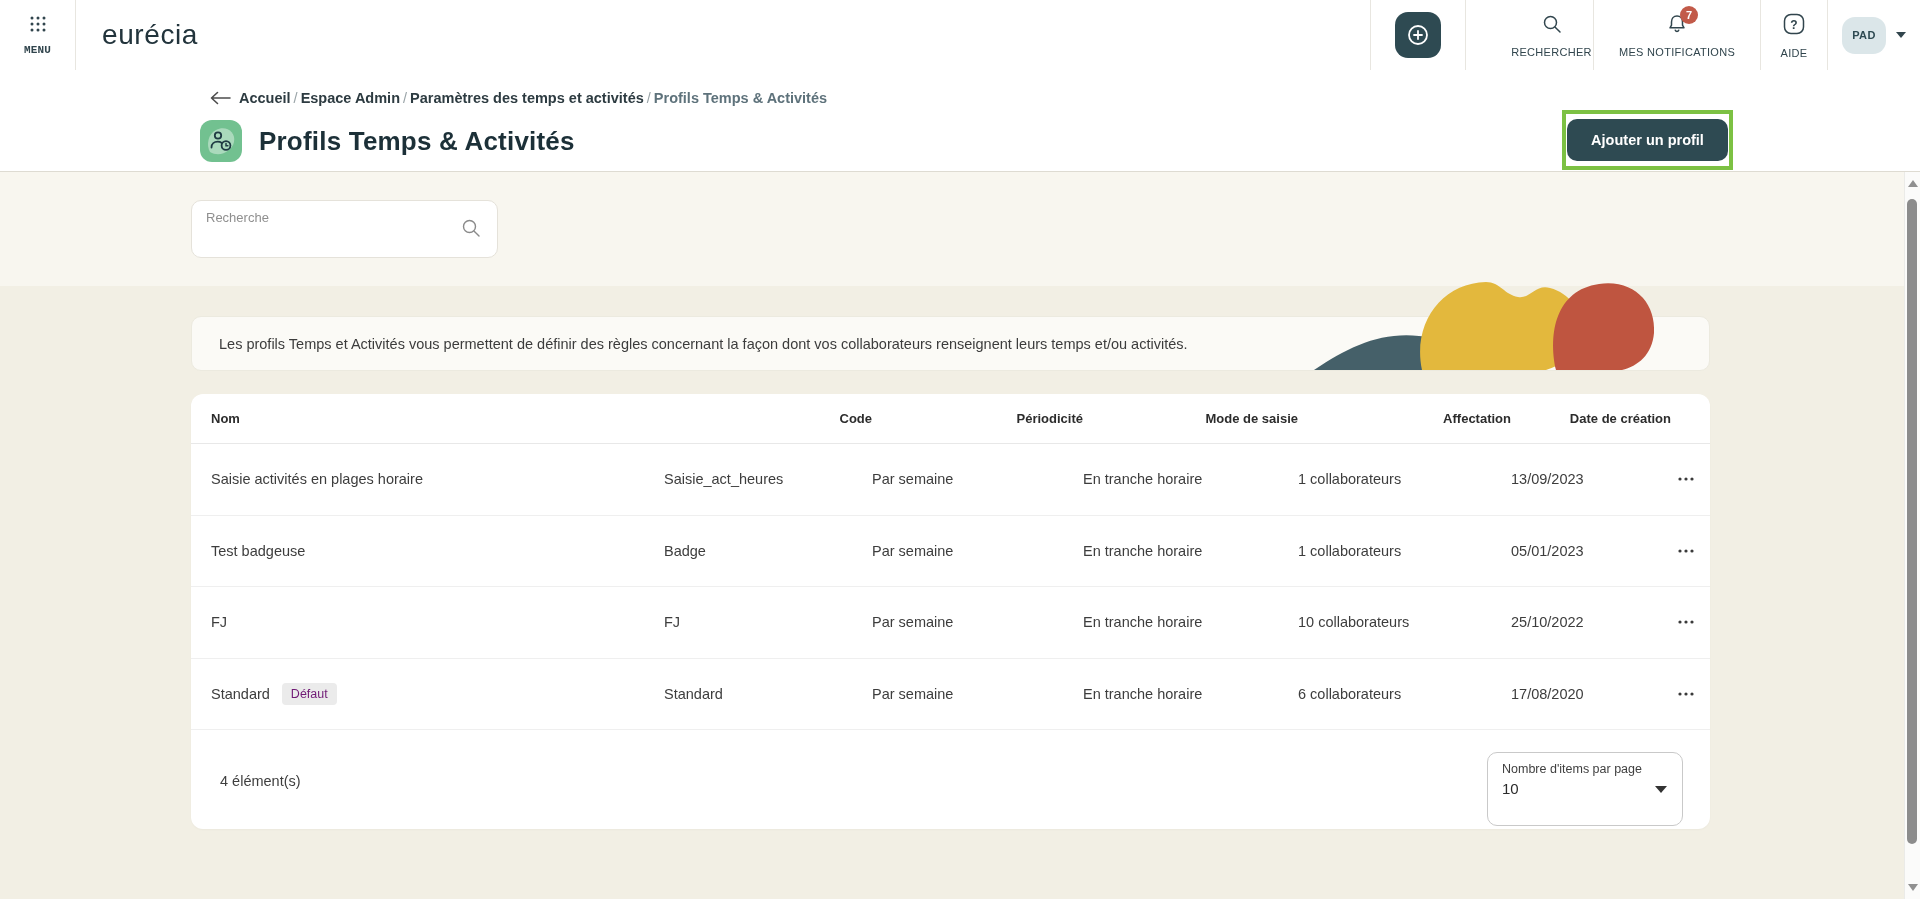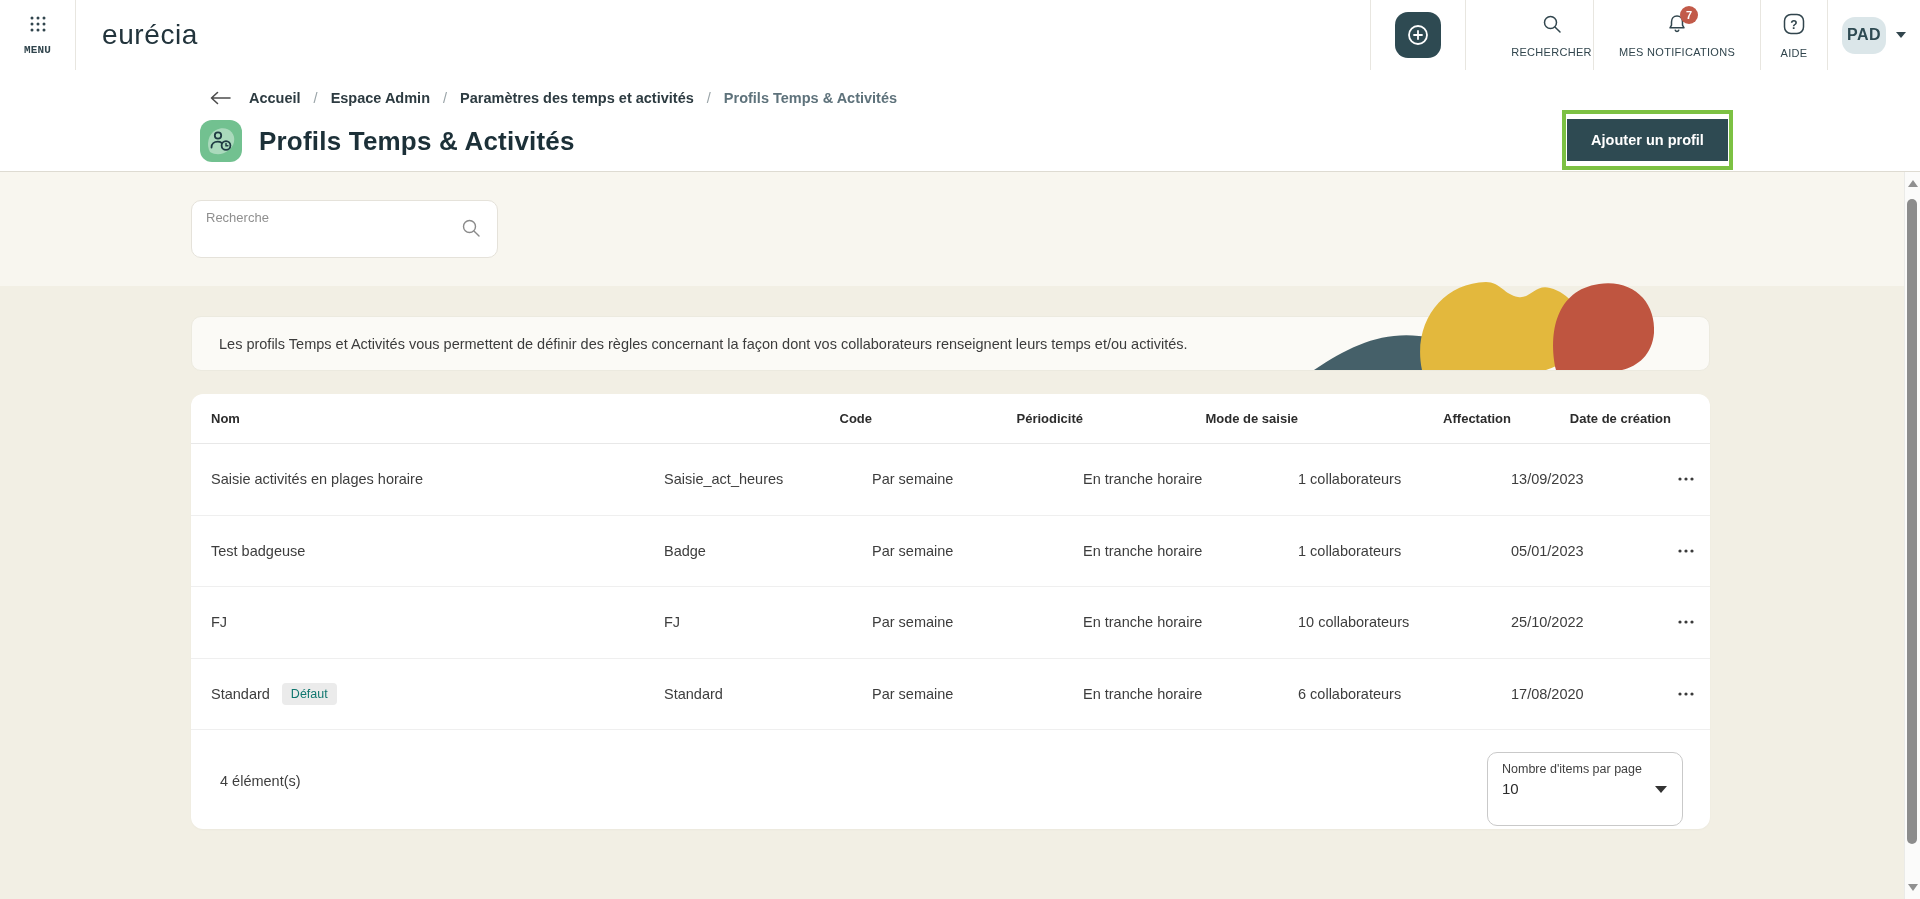--- a/index.html
+++ b/index.html
@@ -28,35 +28,35 @@
   .tb-label{font-size:11px;font-weight:500;color:var(--ink);letter-spacing:.3px;white-space:nowrap;}
   .cell-add{width:95px;}
   .cell-search{width:128px;padding-left:44px;}
   .cell-tasks{width:118px;}
   .cell-notif{width:167px;}
   .cell-aide{width:67px;}
   .cell-avatar{width:93px;flex-direction:row;gap:10px;}
   .add-btn{width:46px;height:46px;border-radius:13px;background:var(--accent-dark);display:flex;align-items:center;justify-content:center;}
   .bell-wrap{position:relative;}
   .notif-badge{position:absolute;top:-7px;right:-10px;width:18px;height:18px;border-radius:50%;background:var(--badge-red);color:#fff;font-size:11px;font-weight:700;display:flex;align-items:center;justify-content:center;}
-  .avatar-box{width:44px;height:37px;border-radius:13px;background:#dbe6e9;display:flex;align-items:center;justify-content:center;font-size:16px;font-weight:700;color:var(--accent-dark);letter-spacing:.4px;}
+  .avatar-box{width:44px;height:37px;border-radius:13px;background:#dbe6e9;display:flex;align-items:center;justify-content:center;font-size:11px;font-weight:700;color:var(--accent-dark);letter-spacing:.4px;}
   .caret{width:0;height:0;border-left:5px solid transparent;border-right:5px solid transparent;border-top:6px solid #31454d;}
 
   
   .header-white{height:102px;background:#fff;border-bottom:1px solid #dedbd2;position:relative;}
-  .breadcrumb-row{position:absolute;left:208px;top:20px;display:flex;align-items:center;gap:13px;font-size:14.5px;}
+  .breadcrumb-row{position:absolute;left:208px;top:20px;display:flex;align-items:center;gap:3px;font-size:14.5px;}
   .bc-link{color:#2d3b41;font-weight:600;cursor:pointer;white-space:nowrap;}
   .bc-sep{color:#9aa4a8;font-weight:400;}
   .bc-current{color:#5e727b;font-weight:600;white-space:nowrap;}
   .back-arrow{display:flex;align-items:center;cursor:pointer;margin-right:4px;}
   .title-row{position:absolute;left:200px;top:50px;display:flex;align-items:center;gap:17px;}
   .title-icon{width:42px;height:42px;flex:0 0 auto;}
   .page-title{font-size:26px;font-weight:700;color:#1c3038;letter-spacing:.2px;}
   .add-highlight{position:absolute;top:40px;right:187px;width:171px;height:60px;border:4px solid var(--highlight-green);display:flex;align-items:center;justify-content:center;}
-  .add-profile-btn{background:var(--accent-dark);color:#fff;border:none;border-radius:0;height:42px;padding:0 24px;font-size:14.5px;font-weight:600;font-family:"Liberation Sans",sans-serif;cursor:pointer;white-space:nowrap;}
+  .add-profile-btn{background:var(--accent-dark);color:#fff;border:none;border-radius:10px;height:42px;padding:0 24px;font-size:14.5px;font-weight:600;font-family:"Liberation Sans",sans-serif;cursor:pointer;white-space:nowrap;}
 
   
   .section-light{height:114px;background:var(--bg-light);position:relative;}
   .search-card{position:absolute;left:191px;top:28px;width:307px;height:58px;background:#fff;border:1px solid #e5e2da;border-radius:10px;padding:9px 14px;cursor:text;}
   .search-label{font-size:13px;color:#8f8f8f;}
   .search-input{border:none;outline:none;width:240px;font-size:14px;background:transparent;font-family:"Liberation Sans",sans-serif;}
   .search-mag{position:absolute;right:15px;top:16px;}
 
   
   .section-dark{height:613px;background:var(--bg-dark);position:relative;}
@@ -64,21 +64,21 @@
   .banner-text{font-size:14.5px;color:#3c3c3c;position:relative;z-index:2;}
   .banner-shapes{position:absolute;right:45px;bottom:0;width:360px;height:95px;overflow:hidden;pointer-events:none;}
 
   
   .table-card{position:absolute;left:191px;top:108px;width:1519px;height:435px;background:#fff;border-radius:12px;box-shadow:0 1px 2px rgba(0,0,0,.03);}
   .tgrid{display:grid;grid-template-columns:473px 208px 211px 215px 213px 160px 1fr;align-items:center;}
   .thead{height:50px;border-bottom:1px solid #e8e8e8;font-size:13px;font-weight:700;color:#2c2c2c;text-align:right;}
   .trow{height:71.5px;border-bottom:1px solid #efefef;font-size:14.5px;color:#3d3d3d;cursor:pointer;}
   .c-nom{padding-left:20px;display:flex;align-items:center;}
   .c-actions{display:flex;justify-content:flex-end;padding-right:14px;}
-  .default-badge{display:inline-block;margin-left:12px;background:#ebebeb;color:#0f766e;font-size:12.5px;padding:4px 9px;border-radius:4px;}
+  .default-badge{display:inline-block;margin-left:12px;background:#ebebeb;color:#701a75;font-size:12.5px;padding:4px 9px;border-radius:4px;}
   .default-badge:empty{display:none;}
   .row-dots{cursor:pointer;display:flex;align-items:center;padding:6px;}
 
   .tfoot{position:relative;height:99px;}
   .count-text{position:absolute;left:29px;top:43px;font-size:14.5px;color:#3e3e3e;}
   .perpage{position:absolute;right:27px;top:22px;width:196px;height:74px;border:1px solid #c9c9c9;border-radius:10px;padding:9px 14px;cursor:pointer;background:#fff;}
   .pp-label{font-size:12.5px;color:#3f3f3f;}
   .pp-value{font-size:15px;color:#2b2b2b;margin-top:4px;}
   .pp-caret{position:absolute;right:15px;top:33px;width:0;height:0;border-left:6px solid transparent;border-right:6px solid transparent;border-top:7px solid #333;}
 

